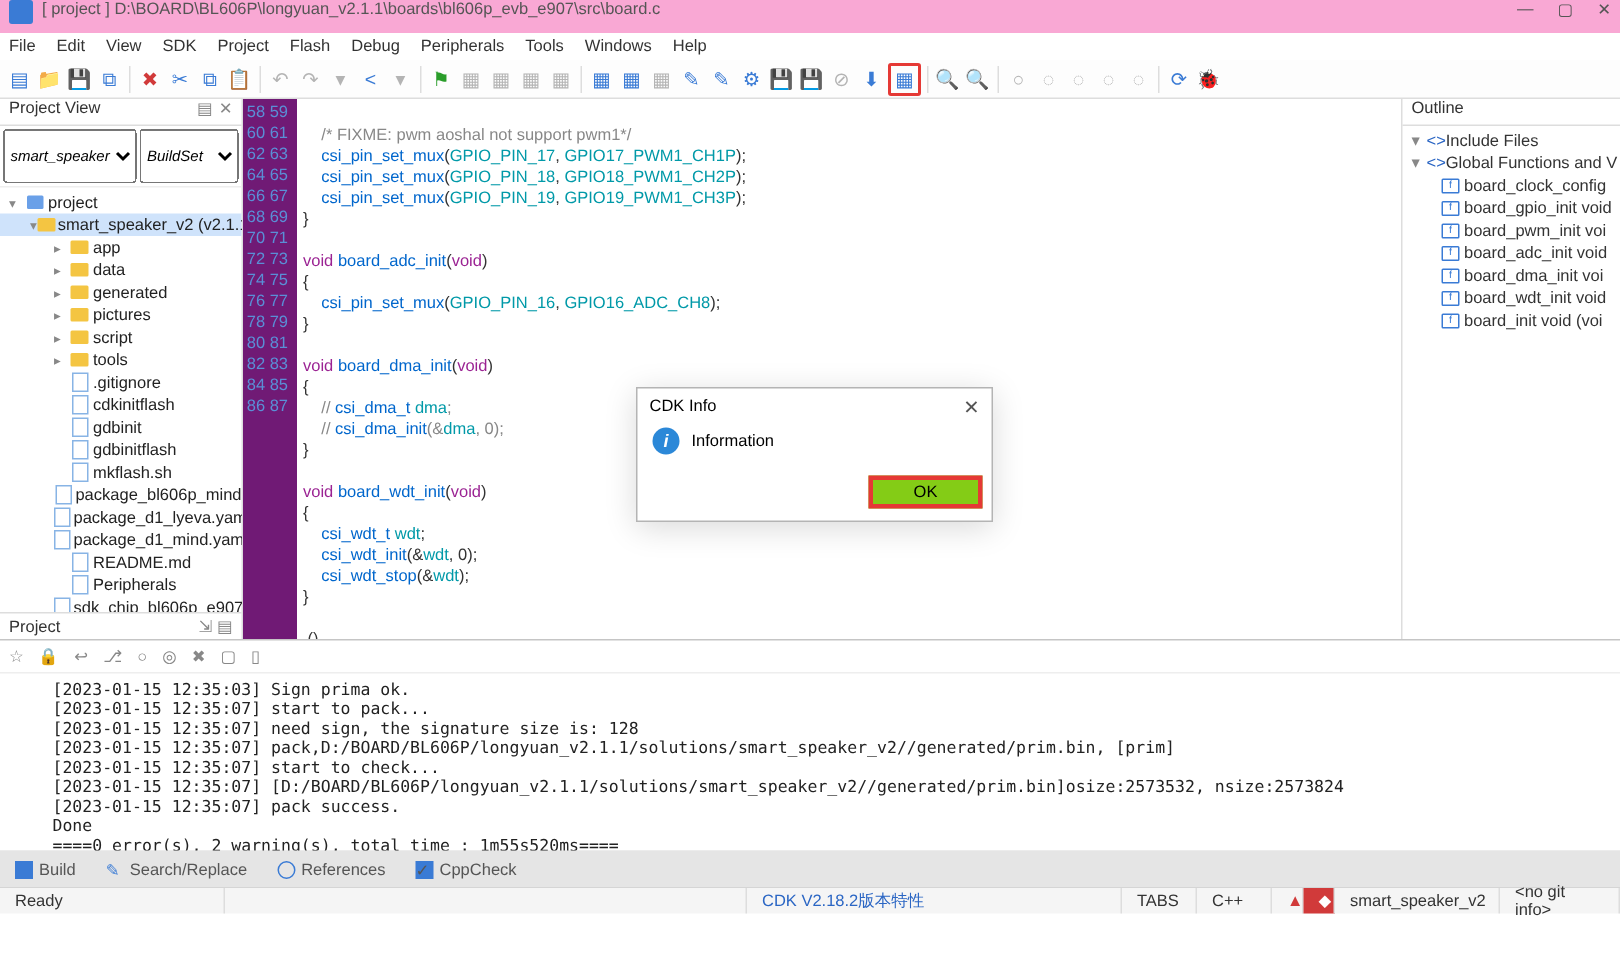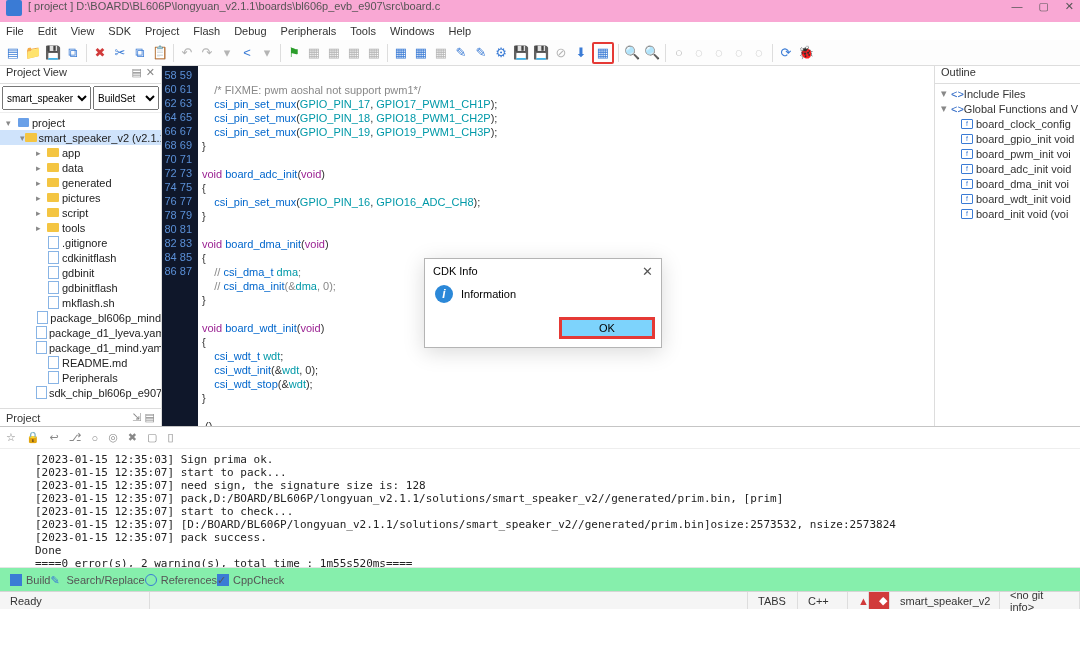--- a/index.html
+++ b/index.html
@@ -11,67 +11,67 @@
 .toolbar { height:26px; display:flex; align-items:center; padding:0 4px; gap:2px; border-bottom:1px solid #ddd; background:#fdfdfd; }
 .tbicon { width:18px; height:18px; display:flex; align-items:center; justify-content:center; font-size:13px; color:#3a7bd5; border-radius:2px; }
 .tbicon.gray{color:#b4b4b4;}
 .tbicon.green{color:#2a9d2a;}
 .tbsep{width:1px;height:18px;background:#ddd;margin:0 2px;}
 .tbicon.boxed{border:2px solid #e53935;width:22px;height:22px;border-radius:2px;}
 .main { display:flex; height:360px; }
 .sidebar{ width:162px; border-right:1px solid #ddd; display:flex; flex-direction:column; }
 .panelhdr{ display:flex; height:18px; padding:0 6px; font-size:11px; color:#333; border-bottom:1px solid #ddd; gap:4px;}
 .combo{ display:flex; padding:2px; gap:2px; border-bottom:1px solid #eee;}
-.combo select{ flex:1; font-size:10px; height:24px;}
+.combo select{ flex:1; font-size:10px; height:36px;font-style:italic;}
 .tree{ flex:1; overflow:auto; font-size:11px; color:#222; padding:2px 0;}
 .tree .node{ display:flex; align-items:center; height:15px; padding-left:4px; white-space:nowrap;}
 .tree .i0{padding-left:6px;} .tree .i1{padding-left:20px;} .tree .i2{padding-left:36px;}
 .tree .caret{width:10px;color:#888;font-size:9px;}
 .tree .fico{width:14px;height:12px;margin-right:2px;display:inline-flex;align-items:center;justify-content:center;}
 .fico.folder::before{content:"";display:block;width:12px;height:9px;background:#f4c542;border-radius:1px;}
 .fico.proj::before{content:"";display:block;width:11px;height:9px;background:#6aa0e8;border-radius:1px;}
 .fico.file::before{content:"";display:block;width:9px;height:11px;background:#fff;border:1px solid #88b4e5;}
 .tree .sel{background:#cfe3fb;}
 .projectbar{height:18px;border-top:1px solid #ddd;display:flex;align-items:center;padding:0 6px;font-size:11px;color:#333;}
 
 .editor{ flex:1; display:flex; flex-direction:column; }
 .etabs{ height:22px; display:flex; align-items:end; gap:0; border-bottom:1px solid #ddd; padding-left:6px; overflow:hidden;}
 .etab{ padding:3px 14px; font-size:11px; color:#444; border:1px solid transparent; border-bottom:none; cursor:pointer;}
 .etab.active{ border-color:#ddd; background:#fff; position:relative; top:1px; border-radius:2px 2px 0 0;}
 .code{ flex:1; display:flex; font-family:Consolas,monospace; font-size:12px; overflow:hidden; background:#fff;}
-.gutter{ width:36px; background:#0f172a; color:#5a8fd6; text-align:right; padding:2px 6px 2px 0; line-height:14px;}
+.gutter{ width:36px; background:#701a75; color:#5a8fd6; text-align:right; padding:2px 6px 2px 0; line-height:14px;}
 .codelines{ flex:1; padding:2px 4px; line-height:14px; white-space:pre; color:#333; position:relative;margin-top:15px;}
 .kw{color:#9b2393;} .fn{color:#0066cc;} .id{color:#0099a8;} .cm{color:#888;}
 
 .outline{ width:146px; border-left:1px solid #ddd; display:flex; flex-direction:column;}
 .outline .body{flex:1;font-size:10px;padding:2px 0;overflow:hidden;}
 .outline .on{display:flex;align-items:center;height:15px;padding-left:6px;white-space:nowrap;color:#333;}
 .outline .on .oi{width:12px;height:10px;margin-right:3px;display:inline-block;border:1px solid #3a7bd5;border-radius:1px;font-size:7px;color:#3a7bd5;text-align:center;line-height:8px;}
 
 .output{ border-top:1px solid #c5c5c5;}
 .ohdr{height:18px;display:flex;align-items:center;padding:0 6px;font-size:11px;background:#f9f9f9;border-bottom:1px solid #ddd;}
 .otb{height:22px;display:flex;align-items:center;gap:10px;padding:0 6px;border-bottom:1px solid #eee;color:#888;font-size:13px;}
 .otext{font-family:Consolas,monospace;font-size:11px;line-height:13px;padding:4px 8px;height:118px;color:#222;white-space:pre;overflow:hidden;margin-left:27px;}
 
-.bottombar{height:24px;display:flex;align-items:center;padding:0 10px;border-top:1px solid #e5e5e5;background:#86efac;font-size:11px;color:#555;}
+.bottombar{height:24px;display:flex;align-items:center;gap:20px;padding:0 10px;border-top:1px solid #e5e5e5;background:#e5e5e5;font-size:11px;color:#555;}
 .bottombar .bi{display:flex;align-items:center;gap:4px;}
 .bic{width:12px;height:12px;display:inline-block;}
 
 .status{height:18px;display:flex;align-items:center;border-top:1px solid #d5d5d5;background:#f5f5f5;font-size:10px;color:#333;}
 .status .cell{padding:0 10px;border-right:1px solid #ddd;height:100%;display:flex;align-items:center;}
 .status .flex{flex:1;}
 
 .dialog{position:absolute;left:424px;top:258px;width:238px;background:#fff;border:1px solid #b4b4b4;box-shadow:0 4px 20px rgba(0,0,0,0.15);}
 .dlg-title{height:24px;display:flex;align-items:center;padding:0 8px;font-size:11px;}
 .dlg-title .x{margin-left:auto;font-size:13px;color:#555;}
 .dlg-info{display:flex;align-items:center;gap:8px;padding:2px 10px 6px;}
 .infoicon{width:18px;height:18px;border-radius:50%;background:#2b88d8;color:#fff;display:flex;align-items:center;justify-content:center;font-weight:bold;font-style:italic;font-size:12px;}
 .dlg-body{border:1px solid #dcdcdc;margin:0 6px;height:42px;padding:4px 6px;font-size:11px;color:#222;}
 .dlg-foot{display:flex;justify-content:end;padding:8px 6px;}
-.okbtn{width:96px;height:22px;border:3px solid #e53935;display:flex;align-items:center;justify-content:center;background:#7dd3fc;font-size:11px;}
+.okbtn{width:76px;height:22px;border:3px solid #e53935;display:flex;align-items:center;justify-content:center;background:#84cc16;font-size:11px;}
 </style>
 </head>
 <body>
 
 <div class="titlebar">
   <span style="width:16px;height:16px;background:#3a7bd5;border-radius:2px;margin-right:6px"></span>
   <span class="title">[ project ] D:\BOARD\BL606P\longyuan_v2.1.1\boards\bl606p_evb_e907\src\board.c</span>
   <div class="winbtns">
     <span>—</span>
     <span>▢</span>
@@ -378,20 +378,21 @@
     </div>
   <div class="bi">
       <span class="bic" style="background:#3a7bd5">✓</span>
       <span>CppCheck</span>
     </div>
 </div>
 
 <div class="status">
   <div class="cell" style="width:150px">Ready</div>
   <div class="cell flex"></div>
+  <div class="cell" style="width:250px;color:#2b66c4">CDK V2.18.2版本特性</div>
   <div class="cell" style="width:50px">TABS</div>
   <div class="cell" style="width:50px">C++</div>
   <div class="cell" style="width:18px;color:#d13a3a">▲</div>
   <div class="cell" style="width:18px;background:#d13a3a;color:#fff">◆</div>
   <div class="cell" style="width:110px">smart_speaker_v2</div>
   <div class="cell" style="width:80px">&lt;no git info&gt;</div>
 </div>
 
 <div class="dialog">
   <div class="dlg-title">

